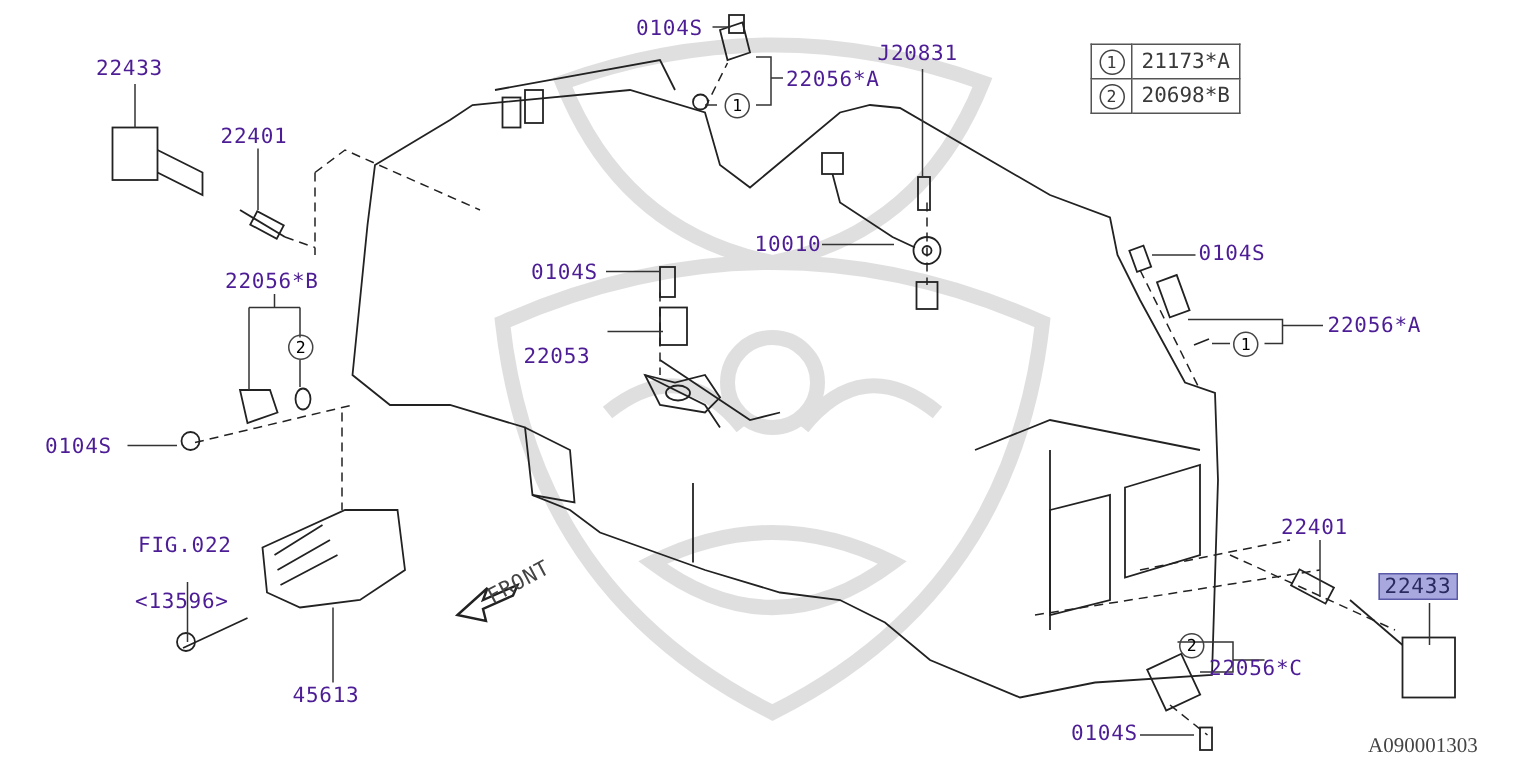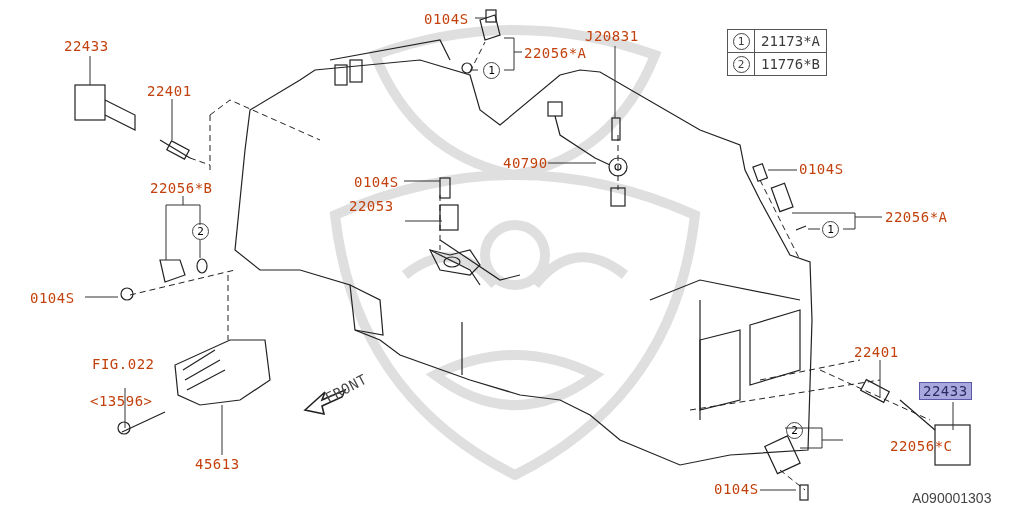--- a/index.html
+++ b/index.html
@@ -1,23 +1,23 @@
 <!DOCTYPE html>
 <html><head>
 <meta charset="utf-8">
 <style>
   html, body { margin:0; padding:0; background:#ffffff; }
   body { width:1024px; height:512px; position:relative; overflow:hidden;
          font-family:"DejaVu Sans Mono", "Liberation Mono", monospace; }
   #diagram { position:absolute; left:0; top:0; width:1024px; height:512px; }
-  .lbl { position:absolute; font-size:14px; color:#c2410c; letter-spacing:0.5px;
+  .lbl { position:absolute; font-size:14px; color:#4c1d95; letter-spacing:0.5px;
          line-height:16px; white-space:nowrap; font-family:"DejaVu Sans Mono", monospace; cursor:pointer; }
   .lbl.hl { background:#a8a8de; border:1px solid #5a5aa8; padding:0 3px; color:#2a2a60; }
   .lbl.front { transform:rotate(-28deg); transform-origin:left bottom; font-size:14px; color:#444; cursor:default; }
-  .code { position:absolute; font-size:14px; color:#444; font-family:Liberation Sans, sans-serif; }
+  .code { position:absolute; font-size:14px; color:#444; font-family:Liberation Serif, serif; }
   table.legend { position:absolute; left:727px; top:29px; border-collapse:collapse; font-size:14px; color:#3a3a3a; }
   table.legend td { border:1px solid #555; padding:1px 6px; height:20px; }
   table.legend td.k { text-align:center; width:20px; padding:0 3px; }
   .circ { display:inline-block; width:15px; height:15px; border:1px solid #444; border-radius:50%;
           text-align:center; line-height:15px; font-size:11px; }
   .wm { position:absolute; left:315px; top:15px; width:400px; height:480px; opacity:0.12; }
 </style>
 </head>
 <body>
 
@@ -140,40 +140,40 @@
   <span class="circ" style="position:absolute;left:786px;top:422px">2</span>
 
   <table class="legend">
     <tbody>
         <tr>
       <td class="k"><span class="circ">1</span></td>
       <td>21173*A</td>
     </tr>
     <tr>
       <td class="k"><span class="circ">2</span></td>
-      <td>11776*B</td>
+      <td>20698*B</td>
     </tr>
   </tbody>
     </table>
 
   <span class="lbl" style="left:64px;top:38px">22433</span>
   <span class="lbl" style="left:147px;top:83px">22401</span>
   <span class="lbl" style="left:150px;top:180px">22056*B</span>
   <span class="lbl" style="left:30px;top:290px">0104S</span>
   <span class="lbl" style="left:92px;top:356px">FIG.022</span>
   <span class="lbl" style="left:90px;top:393px">&lt;13596&gt;</span>
   <span class="lbl" style="left:195px;top:456px">45613</span>
   <span class="lbl" style="left:424px;top:11px">0104S</span>
   <span class="lbl" style="left:524px;top:45px">22056*A</span>
   <span class="lbl" style="left:585px;top:28px">J20831</span>
-  <span class="lbl" style="left:503px;top:155px">40790</span>
+  <span class="lbl" style="left:503px;top:155px">10010</span>
   <span class="lbl" style="left:354px;top:174px">0104S</span>
-  <span class="lbl" style="left:349px;top:198px">22053</span>
+  <span class="lbl" style="left:349px;top:230px">22053</span>
   <span class="lbl" style="left:799px;top:161px">0104S</span>
   <span class="lbl" style="left:885px;top:209px">22056*A</span>
   <span class="lbl" style="left:854px;top:344px">22401</span>
   <span class="lbl hl" style="left:919px;top:382px">22433</span>
-  <span class="lbl" style="left:890px;top:438px">22056*C</span>
+  <span class="lbl" style="left:806px;top:438px">22056*C</span>
   <span class="lbl" style="left:714px;top:481px">0104S</span>
 
   <span class="lbl front" style="left:330px;top:390px">FRONT</span>
   <span class="code" style="left:912px;top:490px">A090001303</span>
 </div>
 
 </body></html>

